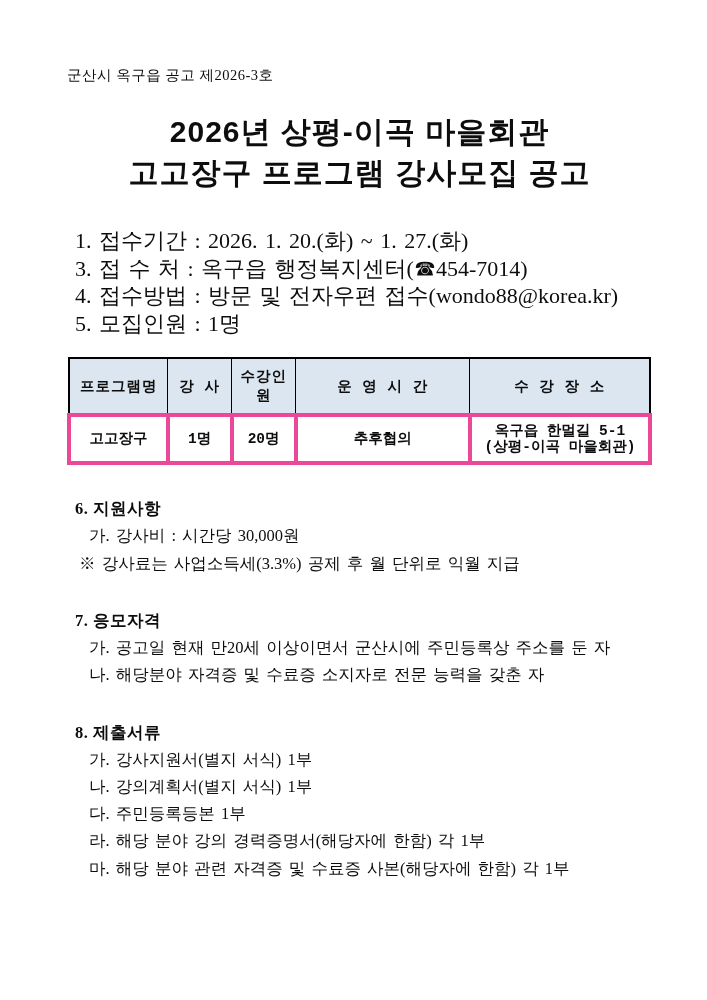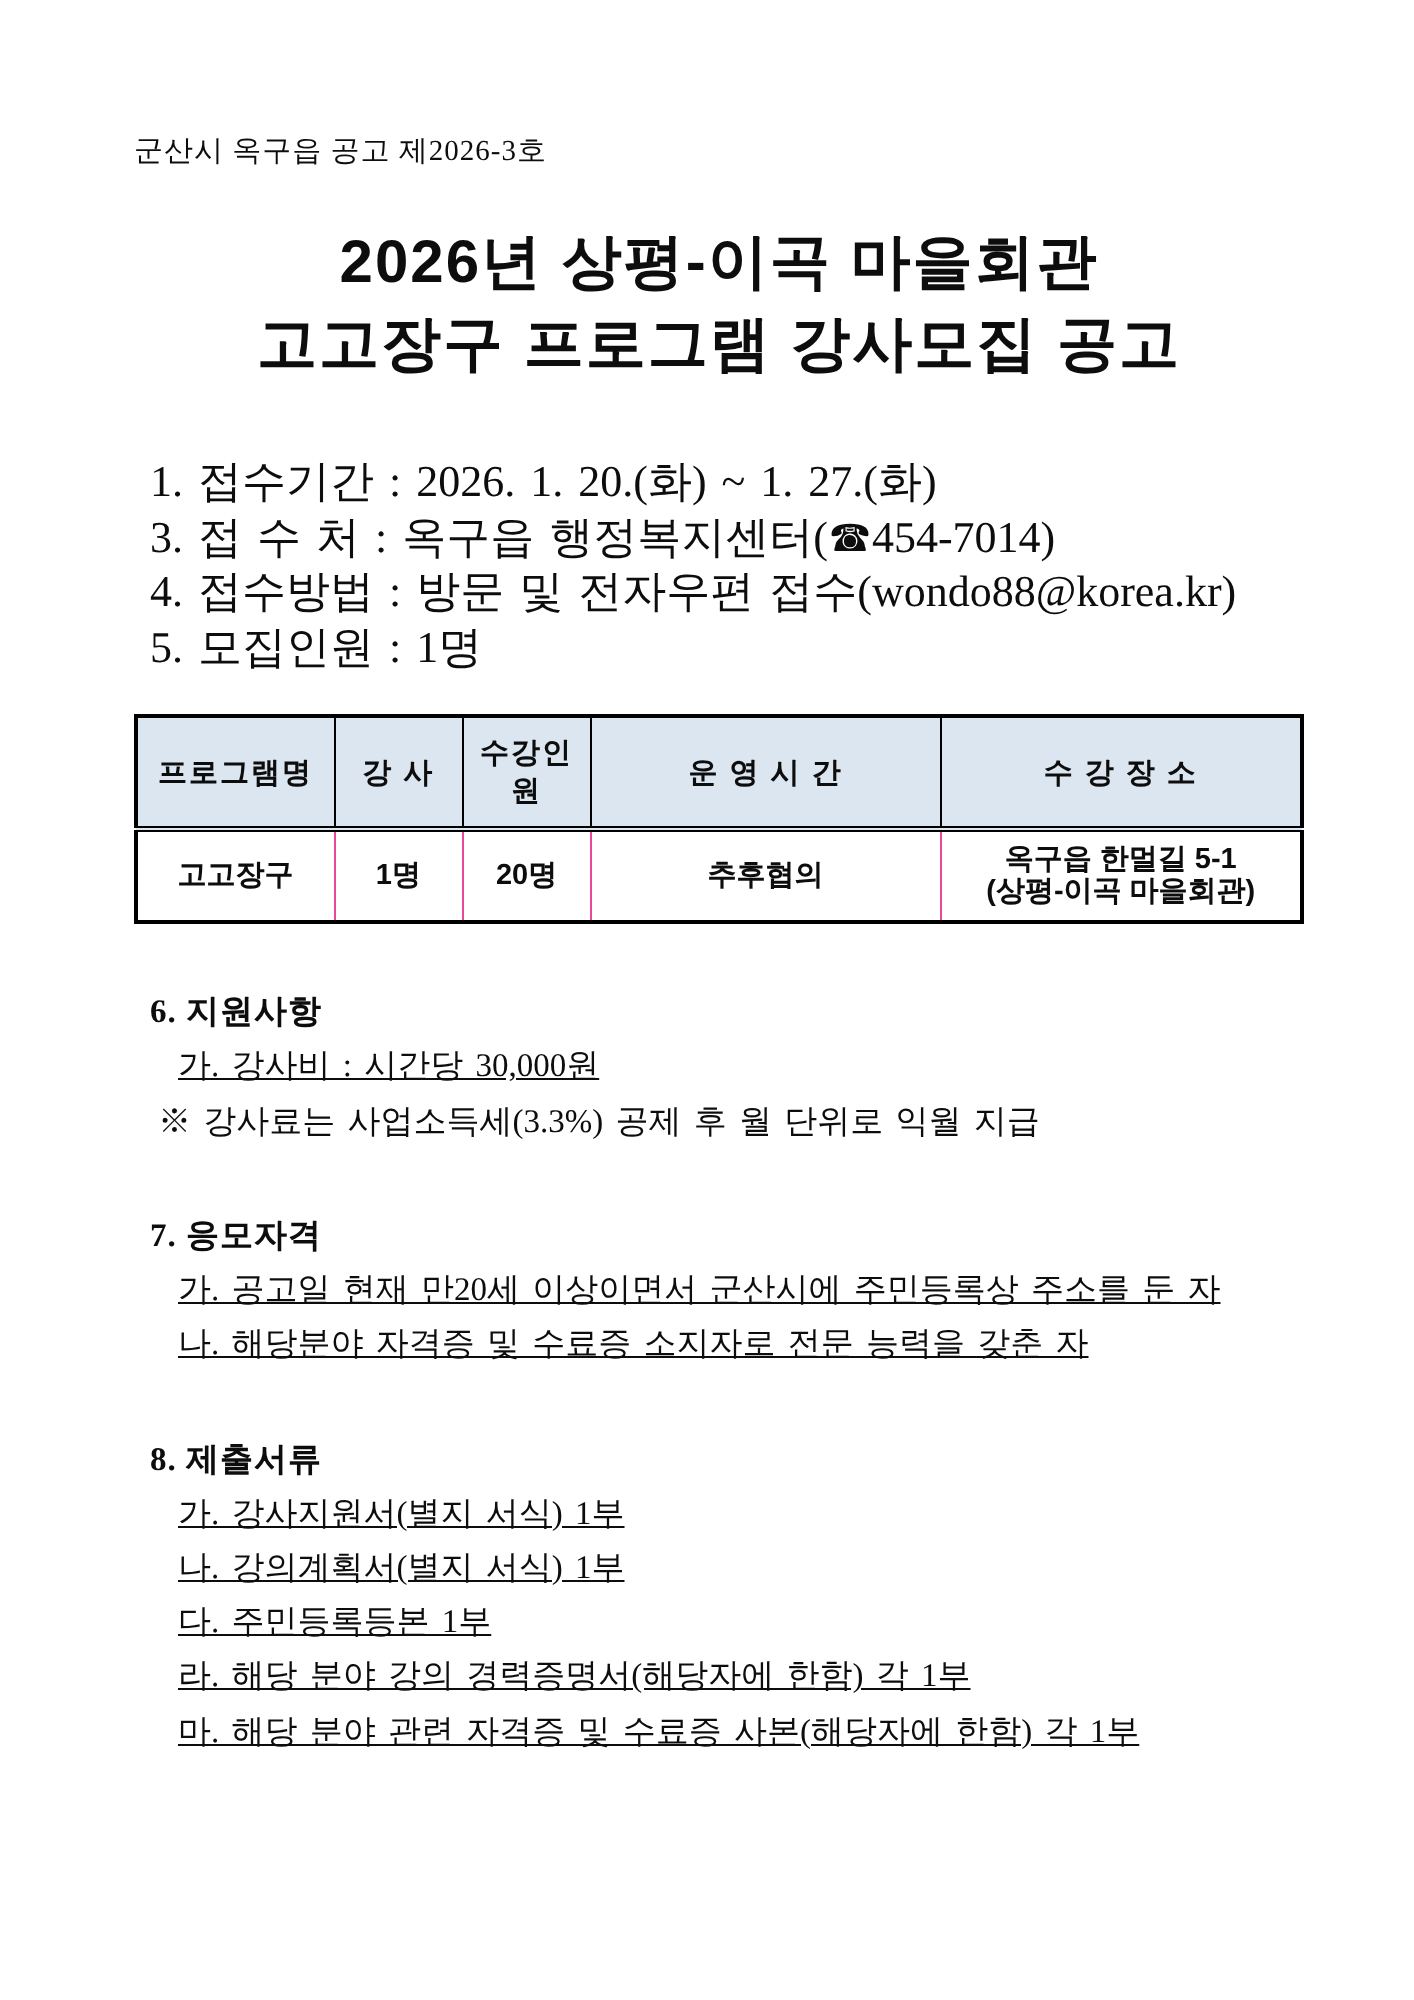--- a/index.html
+++ b/index.html
@@ -42,34 +42,34 @@
   .info-list .info-item {
     font-size: 22px;
     line-height: 27.6px;
     word-spacing: 2px;
     white-space: nowrap;
   }
   table.program-table {
     width: 100%;
     border-collapse: collapse;
     border: 2px solid #000;
-    font-family: Liberation Sans, sans-serif;
+    font-family: Liberation Mono, monospace;
     margin-bottom: 30px;
   }
   table.program-table th {
     background: var(--header-bg);
     border: 1px solid #000;
     border-bottom: 3px double #000;
     font-size: 14.5px;
     font-weight: 800;
     padding: 8px 2px;
     letter-spacing: 1px;
   }
   table.program-table td {
-    border: 1px solid #ec4899;
+    border: 4px solid #ec4899;
     font-size: 14.5px;
     font-weight: 800;
     text-align: center;
     padding: 6px 2px;
     line-height: 16px;
   }
   .col-program { width: 17%; }
   .col-instructor { width: 11%; }
   .col-capacity { width: 11%; }
   .col-schedule { width: 30%; }
@@ -80,21 +80,20 @@
     font-weight: 700;
     line-height: 27px;
     letter-spacing: 0.5px;
   }
   .section-item {
     font-size: 16.5px;
     line-height: 27.3px;
     margin-left: 14px;
     word-spacing: 2px;
     white-space: nowrap;
-    text-decoration: underline;
   }
   .section-note {
     font-size: 16.5px;
     line-height: 27.3px;
     margin-left: 4px;
     word-spacing: 2px;
     white-space: nowrap;
   }
 </style>
 </head>

